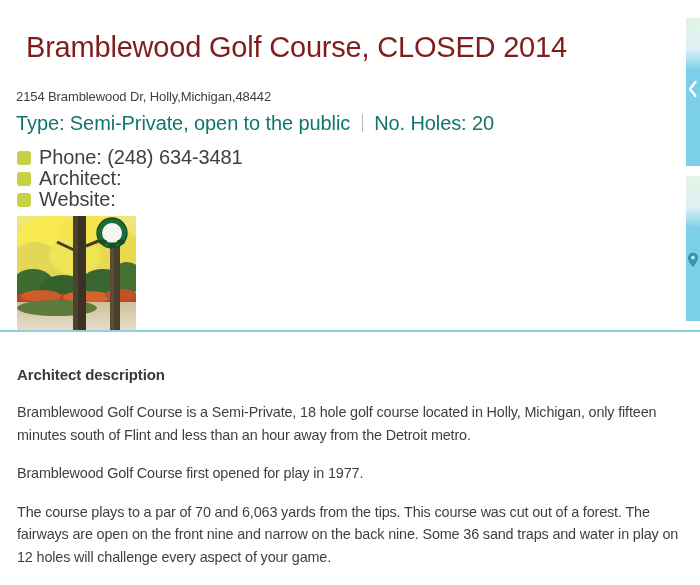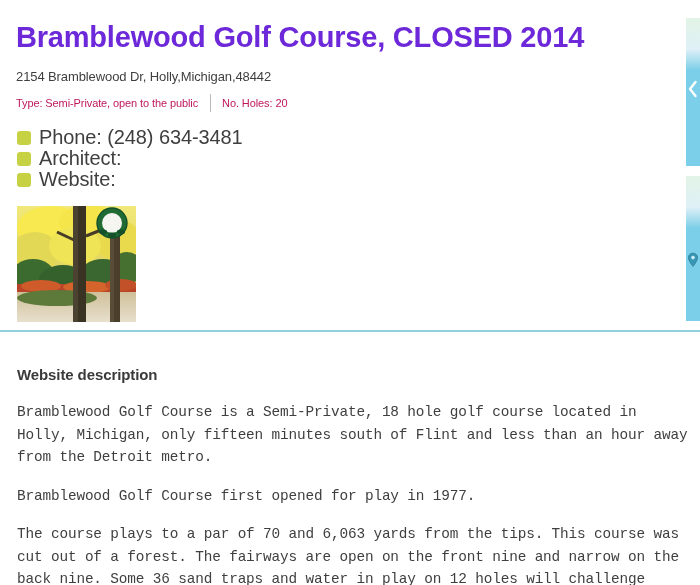--- a/index.html
+++ b/index.html
@@ -20,46 +20,46 @@
   
   #course-panel {
     position: relative;
     padding: 0 0 0 0;
     height: 331px;
     box-sizing: border-box;
     background: #ffffff;
   }
 
   #course-title {
-    margin: 0;
+    margin: 10px;
     padding: 19px 0 0 16px;
     font-size: 29px;
     line-height: 36px;
-    font-weight: bold;
+    font-weight: normal;
     letter-spacing: -0.2px;
-    color: #6d28d9;
+    color: #7f1d1d;
     white-space: nowrap;
   }
 
   #course-address {
     margin: 0;
     padding: 13px 0 0 16px;
     font-size: 13px;
     line-height: 18px;
     color: #3f3f3f;
     letter-spacing: -0.1px;
   }
 
   #course-meta {
     display: flex;
     align-items: center;
     padding: 8px 0 0 16px;
-    font-size: 11px;
+    font-size: 20px;
     line-height: 18px;
-    color: #be185d;
+    color: #0f766e;
     letter-spacing: -0.1px;
   }
   #course-meta .meta-divider {
     display: inline-block;
     width: 1px;
     height: 18px;
     background: #b9b9b9;
     margin: 0 11px 0 12px;
   }
 
@@ -130,21 +130,20 @@
   #description-body {
     padding: 0 6px 0 17px;
   }
   #description-body p {
     margin: 0;
     padding: 16px 0 0 0;
     font-size: 14.4px;
     line-height: 22.5px;
     color: #3f3f3f;
     letter-spacing: -0.15px;
-    font-family: Liberation Mono, monospace;
   }
 
   
   .side-tab {
     position: absolute;
     right: 0;
     width: 14px;
     background: #7ccfe8;
     overflow: hidden;
   }
@@ -256,21 +255,21 @@
         <ellipse cx="95" cy="29" rx="4" ry="2.4" fill="#14512a"></ellipse>
         <ellipse cx="104" cy="26" rx="4" ry="2.4" fill="#14512a"></ellipse>
       </g>
     </svg>
   </div>
 </section>
 
 <div id="section-divider"></div>
 
 <section id="description-section">
-  <h2 id="description-heading">Website description</h2>
+  <h2 id="description-heading">Architect description</h2>
 
   <div id="description-body">
     <p>Bramblewood Golf Course is a Semi-Private, 18 hole golf course located in Holly, Michigan, only fifteen minutes south of Flint and less than an hour away from the Detroit metro.</p>
     <p>Bramblewood Golf Course first opened for play in 1977.</p>
     <p>The course plays to a par of 70 and 6,063 yards from the tips. This course was cut out of a forest. The fairways are open on the front nine and narrow on the back nine.  Some 36 sand traps and water in play on 12 holes will challenge every aspect of your game.</p>
     <p>The course closed in 2014.</p>
   </div>
 </section>
 
 <div class="side-tab tab-upper">

